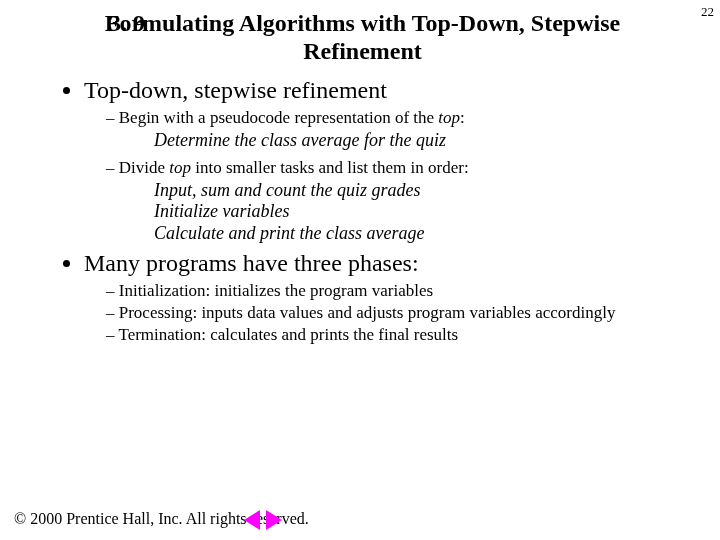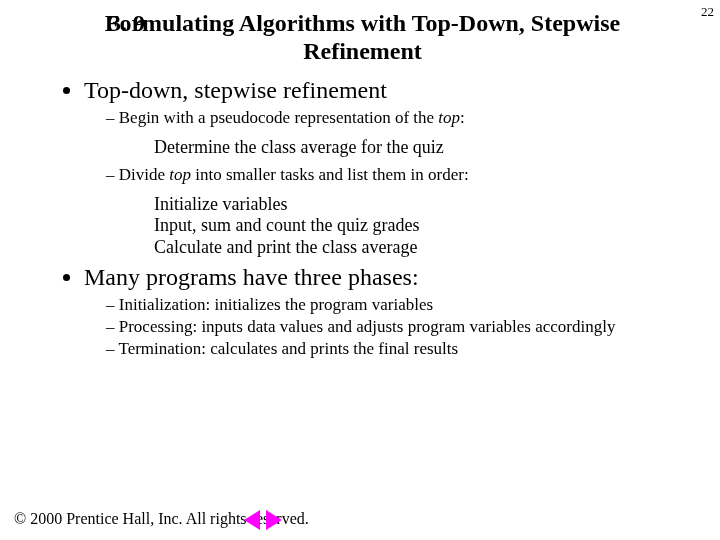--- a/index.html
+++ b/index.html
@@ -6,21 +6,21 @@
   .slide{position:relative;width:720px;height:540px;box-sizing:border-box}
   .pagenum{position:absolute;top:4px;right:6px;font-size:13px;font-family:Liberation Serif, serif}
   .title{position:absolute;top:10px;left:85px;width:555px;text-align:center;font-weight:bold;font-size:24px;line-height:1.15}
   .title .num{display:inline-block;min-width:48px;text-align:right;position:absolute;left:12px}
   .body{position:absolute;top:77px;left:60px;width:620px;font-size:22px}
   ul.b1{list-style-type:disc;margin:0;padding-left:24px}
   ul.b1>li{font-size:24px;margin-bottom:4px}
   ul.b2{list-style:none;margin:4px 0 2px 0;padding-left:22px}
   ul.b2>li{font-size:17px;margin:2px 0}
   ul.b2>li::before{content:"– ";}
-  .code{margin:9px 0 6px 70px;font-size:18px;line-height:1.2}
+  .code{margin:2px 0 6px 70px;font-style:italic;font-size:18px;line-height:1.2}
   .i{font-style:italic}
   .footer{position:absolute;left:14px;bottom:12px;font-size:16px}
   .nav{position:absolute;bottom:10px;left:244px;display:flex;gap:6px}
   .tri{width:0;height:0;border-top:10px solid transparent;border-bottom:10px solid transparent;display:inline-block}
   .tri.left{border-right:16px solid #ff00ff}
   .tri.right{border-left:16px solid #ff00ff}
 </style>
 </head>
 <body>
 <div class="slide">
@@ -41,22 +41,22 @@
           <span>Begin with a pseudocode representation of the </span><span class="i">top</span><span>:</span>
         </li>
       </ul>
       <div class="code">Determine the class average for the quiz</div>
       <ul class="b2">
         <li>
           <span>Divide </span><span class="i">top</span><span> into smaller tasks and list them in order:</span>
         </li>
       </ul>
       <div class="code">
+        <div>Input, sum and count the quiz grades</div>
         <div>Initialize variables</div>
-        <div>Input, sum and count the quiz grades</div>
         <div>Calculate and print the class average</div>
       </div>
     </li>
     <li>
       <span>Many programs have three phases:</span>
       <ul class="b2">
         <li>Initialization: initializes the program variables</li>
         <li>Processing: inputs data values and adjusts program variables accordingly</li>
         <li>Termination: calculates and prints the final results</li>
       </ul>

